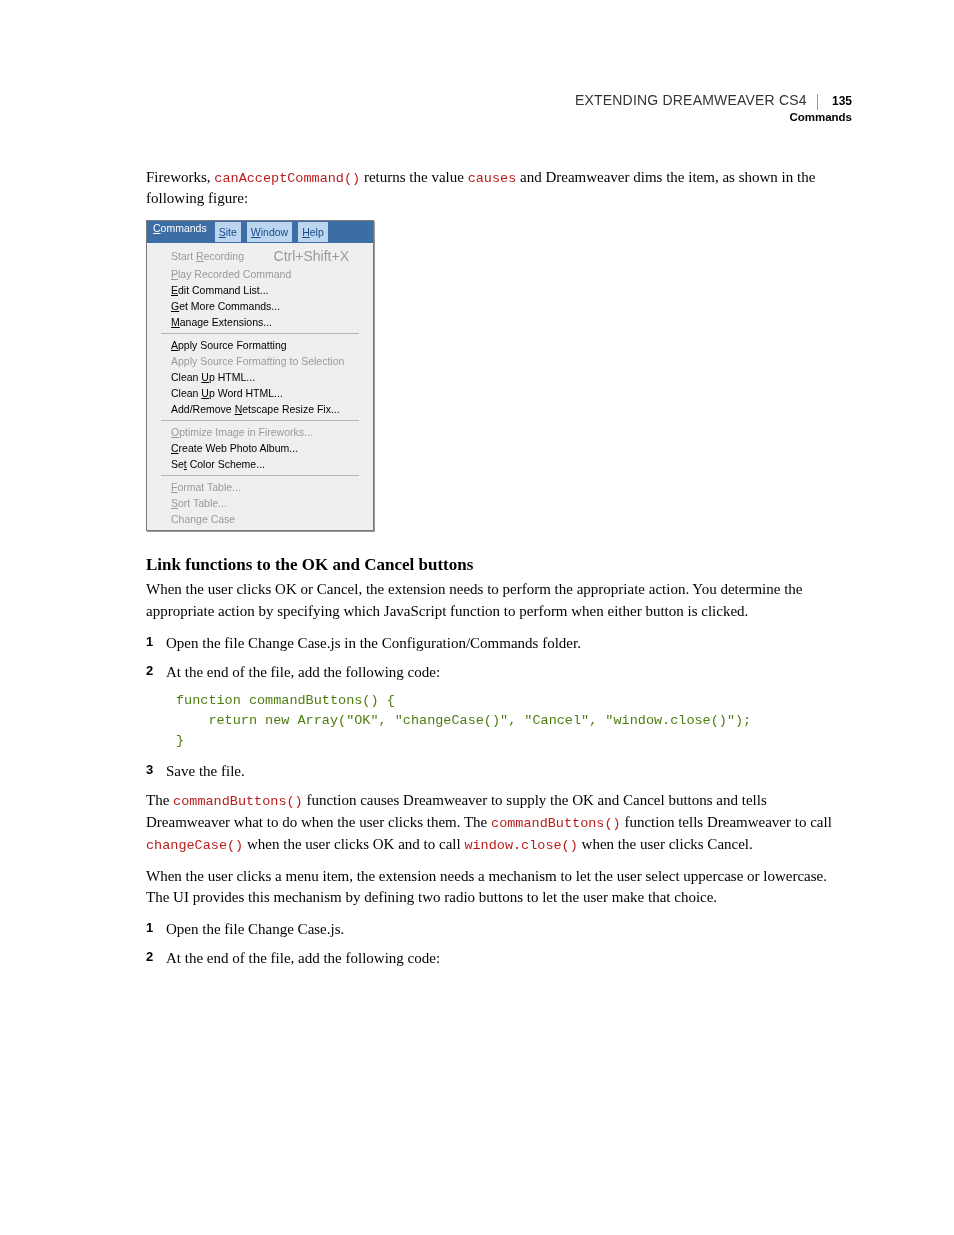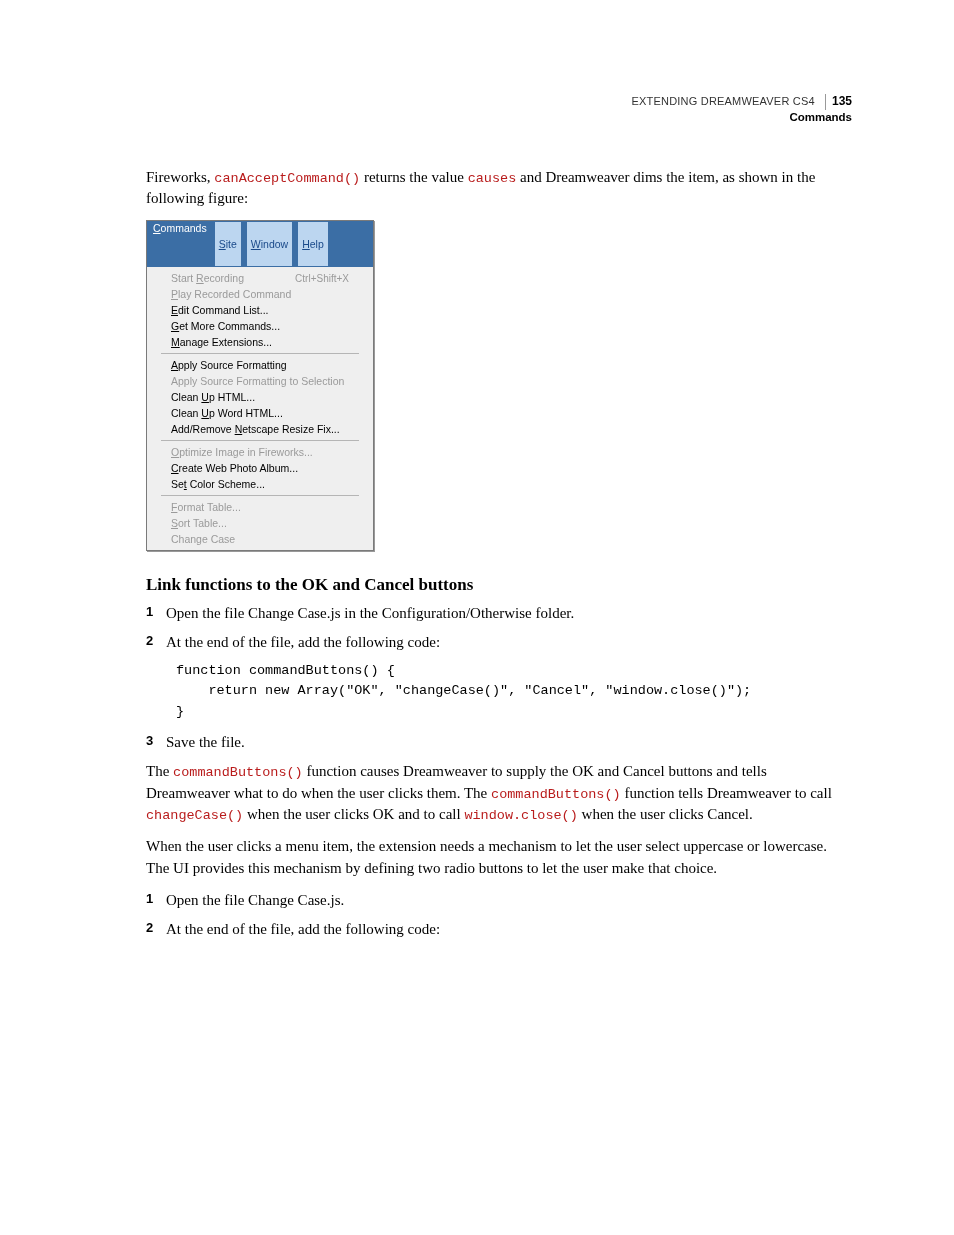--- a/index.html
+++ b/index.html
@@ -15,33 +15,33 @@
   .page {
     padding: 90px 102px 60px 146px;
   }
   .header {
     text-align: right;
     font-family: "Myriad Pro", Arial, sans-serif;
     margin-bottom: 42px;
     line-height: 1.3;
   }
   .header-title {
-    font-size: 11px;
+    font-size: 14px;
     color: #333;
     letter-spacing: 0.2px;
   }
   .header-section {
     font-size: 11.5px;
     font-weight: bold;
     color: #000;
   }
   .page-number {
     display: inline-block;
     border-left: 1px solid #999;
-    padding-left: 6px;
+    padding-left: 14px;
     margin-left: 6px;
     font-weight: bold;
     font-size: 12px;
   }
   .para {
     line-height: 1.45;
     margin-bottom: 10px;
   }
   code.inline {
     font-family: "Courier New", monospace;
@@ -65,40 +65,40 @@
     gap: 6px;
   }
   .menu-bar-item {
     padding: 0 2px;
     color: #fff;
   }
   .menu-bar-item .ul { text-decoration: underline; }
   .menu-bar-item.inactive {
     background: #bcd6f0;
     color: #1a4a8a;
-    padding: 16px 4px;
+    padding: 4px 4px;
   }
   .menu-list {
     padding: 3px 14px;
   }
   .menu-item {
     padding: 2px 10px;
     display: flex;
     justify-content: space-between;
     align-items: center;
     color: #000;
     white-space: nowrap;
   }
   .menu-item.disabled { color: #9a9a9a; }
   .menu-item .ul { text-decoration: underline; }
   .menu-sep {
     border-top: 1px solid #b5b5b5;
     margin: 3px 0;
   }
-  .shortcut { color: #9a9a9a; font-size: 10px; }
+  .shortcut { color: #9a9a9a; font-size: 14px; }
   .section-heading {
     font-weight: bold;
     font-size: 17px;
     margin-top: 8px;
     margin-bottom: 4px;
   }
   ol.steps {
     list-style: none;
     counter-reset: step;
     margin: 8px 0;
@@ -114,21 +114,21 @@
     content: counter(step);
     position: absolute;
     left: 0;
     font-family: "Myriad Pro", Arial, sans-serif;
     font-weight: bold;
     font-size: 13px;
   }
   pre.codeblock {
     font-family: "Courier New", monospace;
     font-size: 13.5px;
-    color: #000000;
+    color: #4d7c0f;
     margin: 6px 0 10px 30px;
     line-height: 1.5;
     white-space: pre;
   }
 </style>
 </head>
 <body>
 
 <div class="page">
 
@@ -201,23 +201,24 @@
         <div class="menu-item disabled">
           <span><span class="ul">S</span>ort Table...</span>
         </div>
         <div class="menu-item disabled">
           <span>Change Case</span>
         </div>
       </div>
   </div>
 
   <div class="section-heading">Link functions to the OK and Cancel buttons</div>
+  <p class="para">When the user clicks OK or Cancel, the extension needs to perform the appropriate action. You determine the appropriate action by specifying which JavaScript function to perform when either button is clicked.</p>
 
   <ol class="steps">
-    <li>Open the file Change Case.js in the Configuration/Otherwise folder.</li>
+    <li>Open the file Change Case.js in the Configuration/Commands folder.</li>
     <li>At the end of the file, add the following code:</li>
   </ol>
 
   <pre class="codeblock">function commandButtons() {
     return new Array("OK", "changeCase()", "Cancel", "window.close()");
 }</pre>
 
   <ol class="steps" start="3" style="counter-reset: step 2;">
     <li>Save the file.</li>
   </ol>

